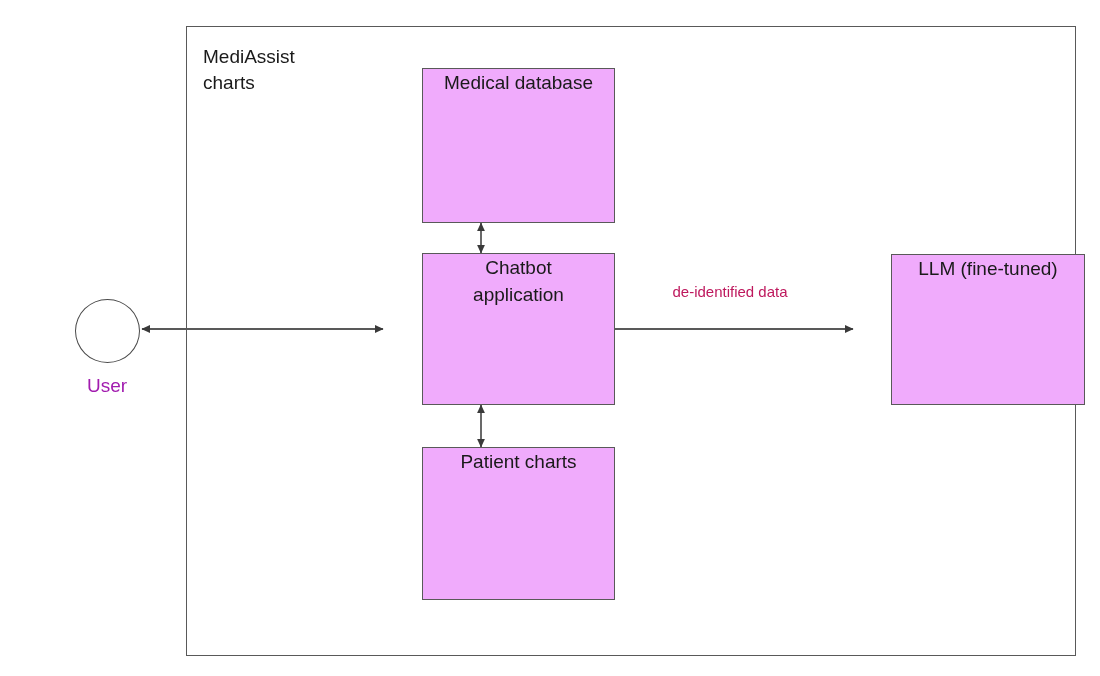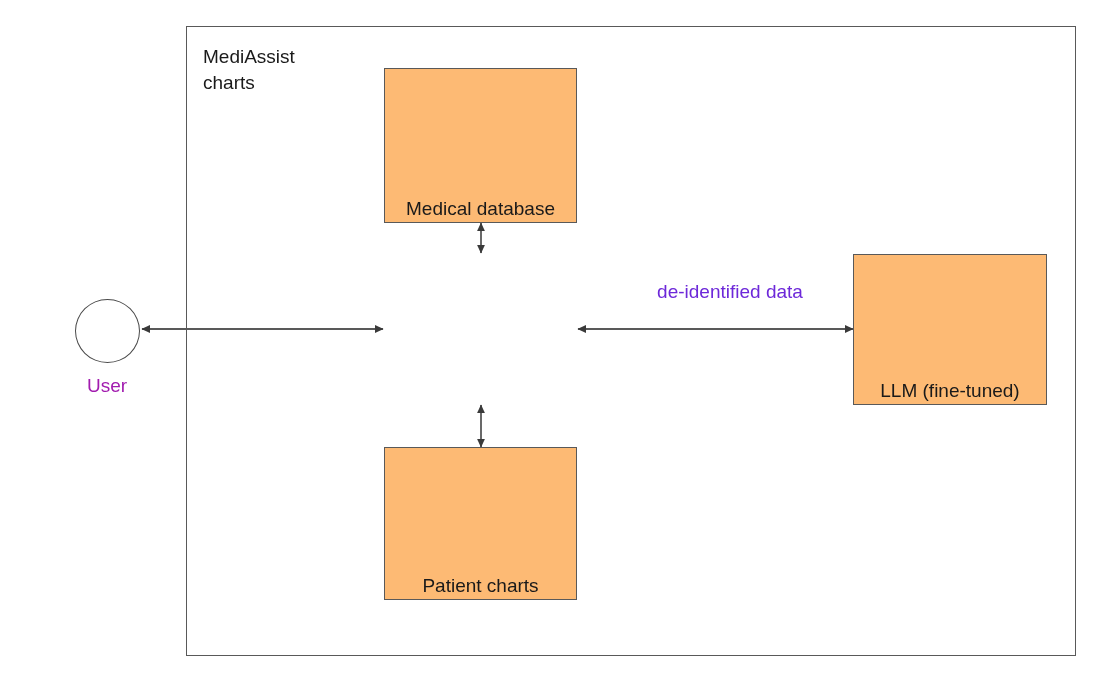--- a/index.html
+++ b/index.html
@@ -31,25 +31,26 @@
     font-size: 19px;
     line-height: 26px;
     color: #1a1a1a;
     white-space: pre-line;
     text-align: left;
   }
   .node-box {
     position: absolute;
     box-sizing: border-box;
     border: 1.6px solid #595959;
-    background: #fdba74;
+    background: #f0abfc;
     display: flex;
-    align-items: flex-end;
+    align-items: flex-start;
     justify-content: center;
     text-align: center;
+    margin-left: 38px;
   }
   .node-label {
     font-size: 19px;
     line-height: 27px;
     color: #1a1a1a;
     white-space: pre-line;
   }
   .actor-circle {
     position: absolute;
     box-sizing: border-box;
@@ -59,23 +60,23 @@
   }
   .actor-label {
     position: absolute;
     font-size: 19px;
     line-height: 22px;
     color: #a21caf;
     text-align: center;
   }
   .edge-label {
     position: absolute;
-    font-size: 19px;
+    font-size: 15px;
     line-height: 22px;
-    color: #6d28d9;
+    color: #be185d;
     text-align: center;
     white-space: nowrap;
   }
   svg.connectors {
     position: absolute;
     left: 0;
     top: 0;
     width: 1100px;
     height: 676px;
     overflow: visible;
@@ -111,20 +112,24 @@
 
     <line x1="142" y1="329" x2="383" y2="329" marker-start="url(#arrow-start)" marker-end="url(#arrow-end)"></line>
 
     <line x1="578" y1="329" x2="853" y2="329" marker-start="url(#arrow-start)" marker-end="url(#arrow-end)"></line>
   </svg>
 
   <div class="node-box" style="left:384px; top:68px; width:193px; height:155px;">
     <span class="node-label">Medical database</span>
   </div>
 
+  <div class="node-box" style="left:384px; top:253px; width:193px; height:152px;">
+    <span class="node-label">Chatbot
+application</span>
+  </div>
 
   <div class="node-box" style="left:384px; top:447px; width:193px; height:153px;">
     <span class="node-label">Patient charts</span>
   </div>
 
   <div class="node-box" style="left:853px; top:254px; width:194px; height:151px;">
     <span class="node-label">LLM (fine-tuned)</span>
   </div>
 
   <div class="actor-circle" style="left:75px; top:299px; width:65px; height:64px;"></div>

